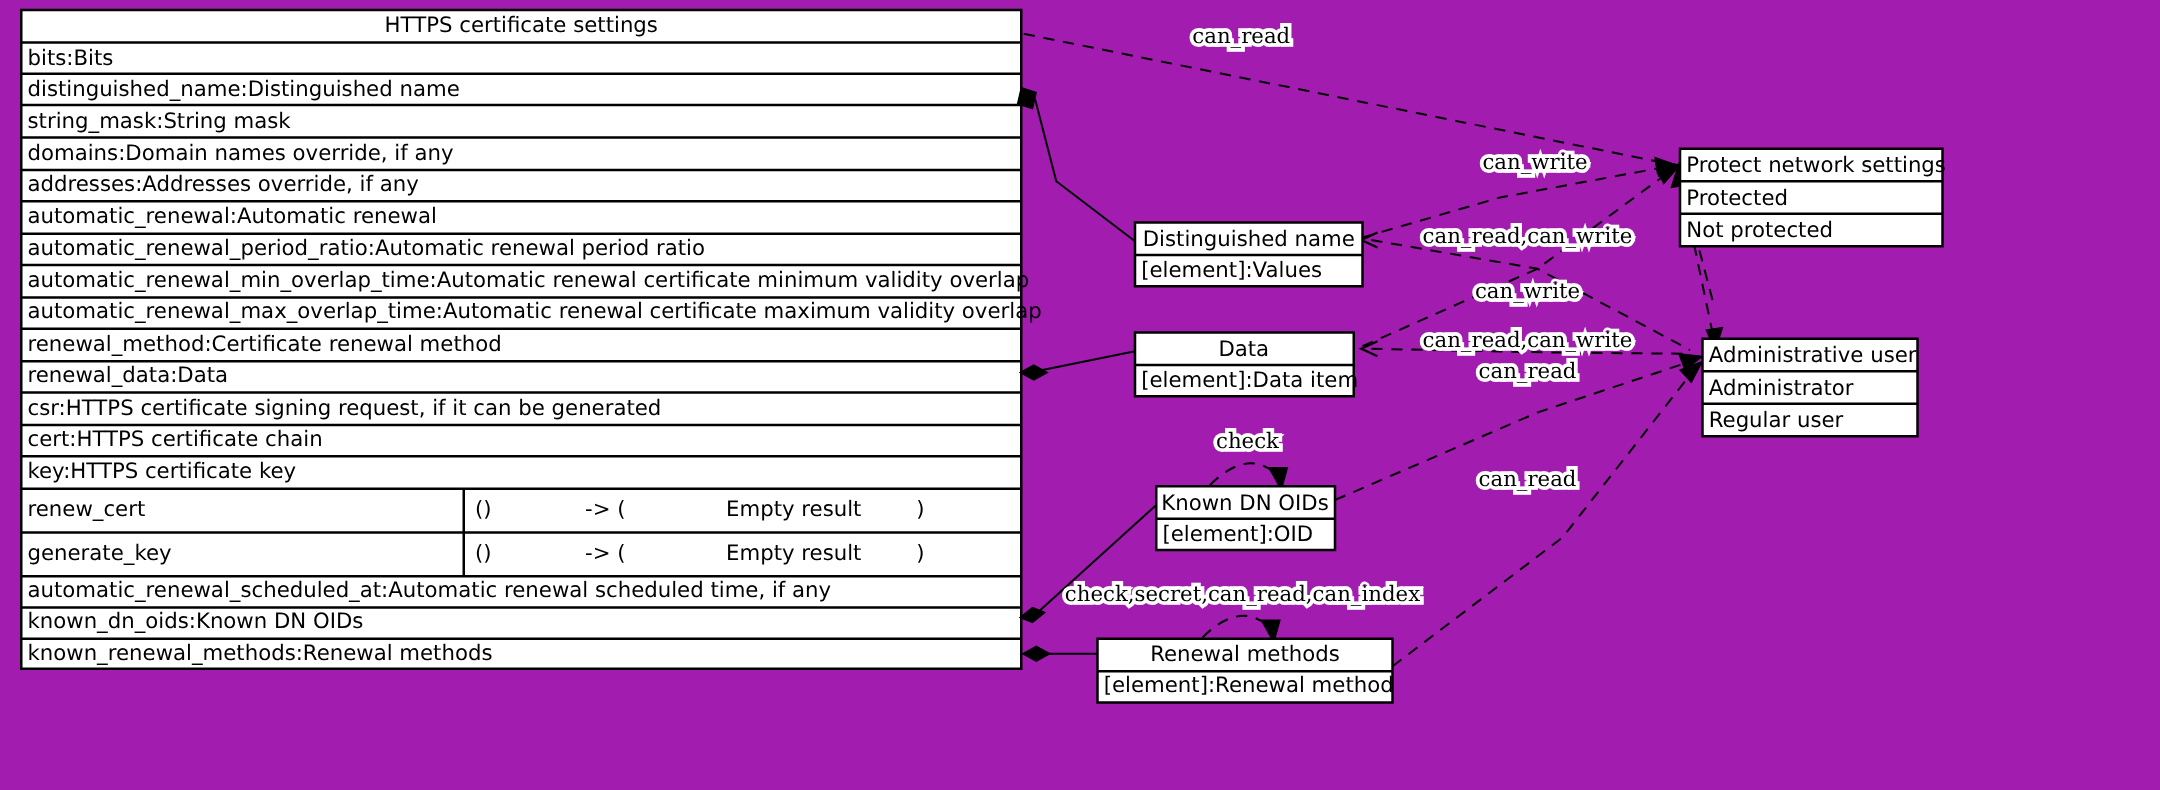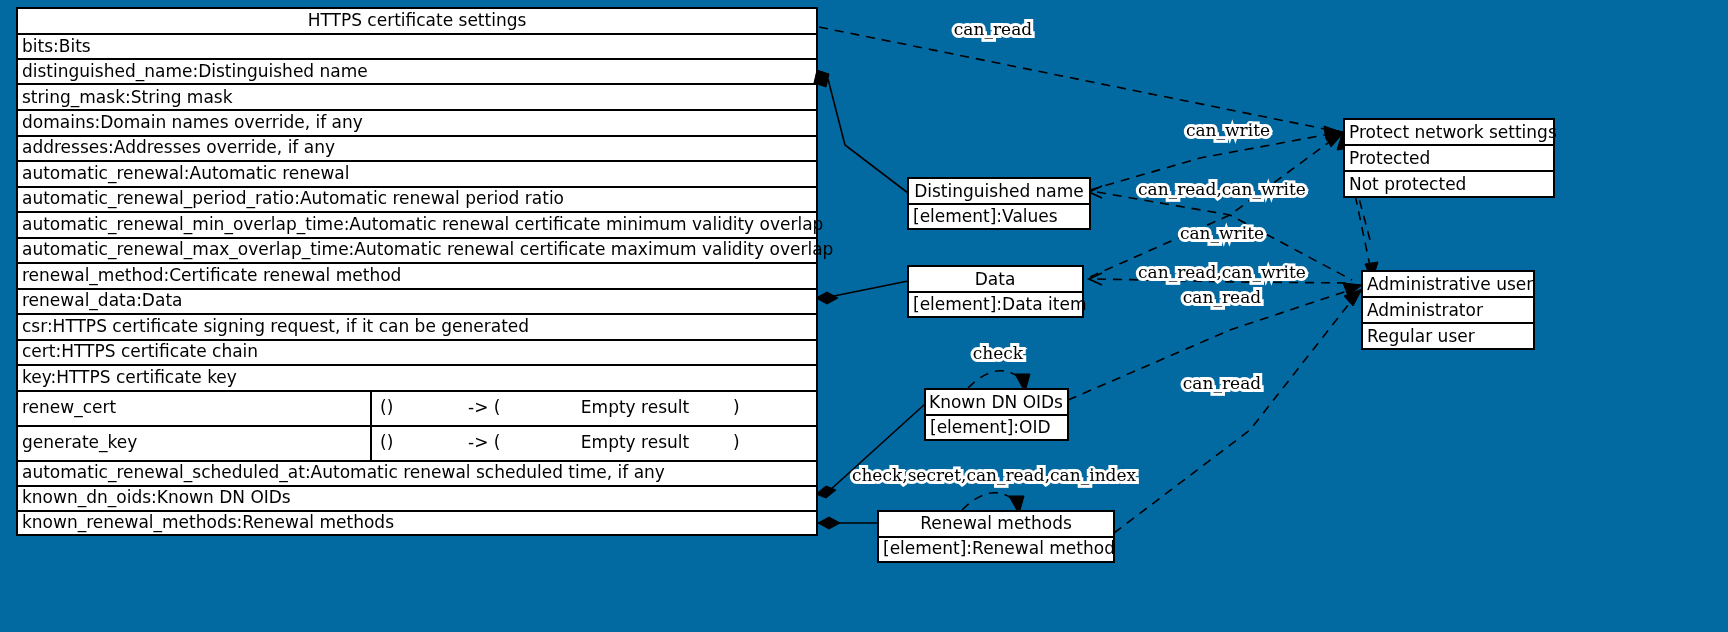--- a/index.html
+++ b/index.html
@@ -7,21 +7,21 @@
     padding: 0;
     background: #ffffff;
   }
   body {
     font-family: "DejaVu Sans", sans-serif;
   }
   #canvas {
     position: relative;
     width: 1728px;
     height: 632px;
-    background: #0369a1;
+    background: #a21caf;
     overflow: hidden;
   }
   svg#diagram {
     position: absolute;
     left: 0;
     top: 0;
     width: 1728px;
     height: 632px;
   }
   .cls-box {

